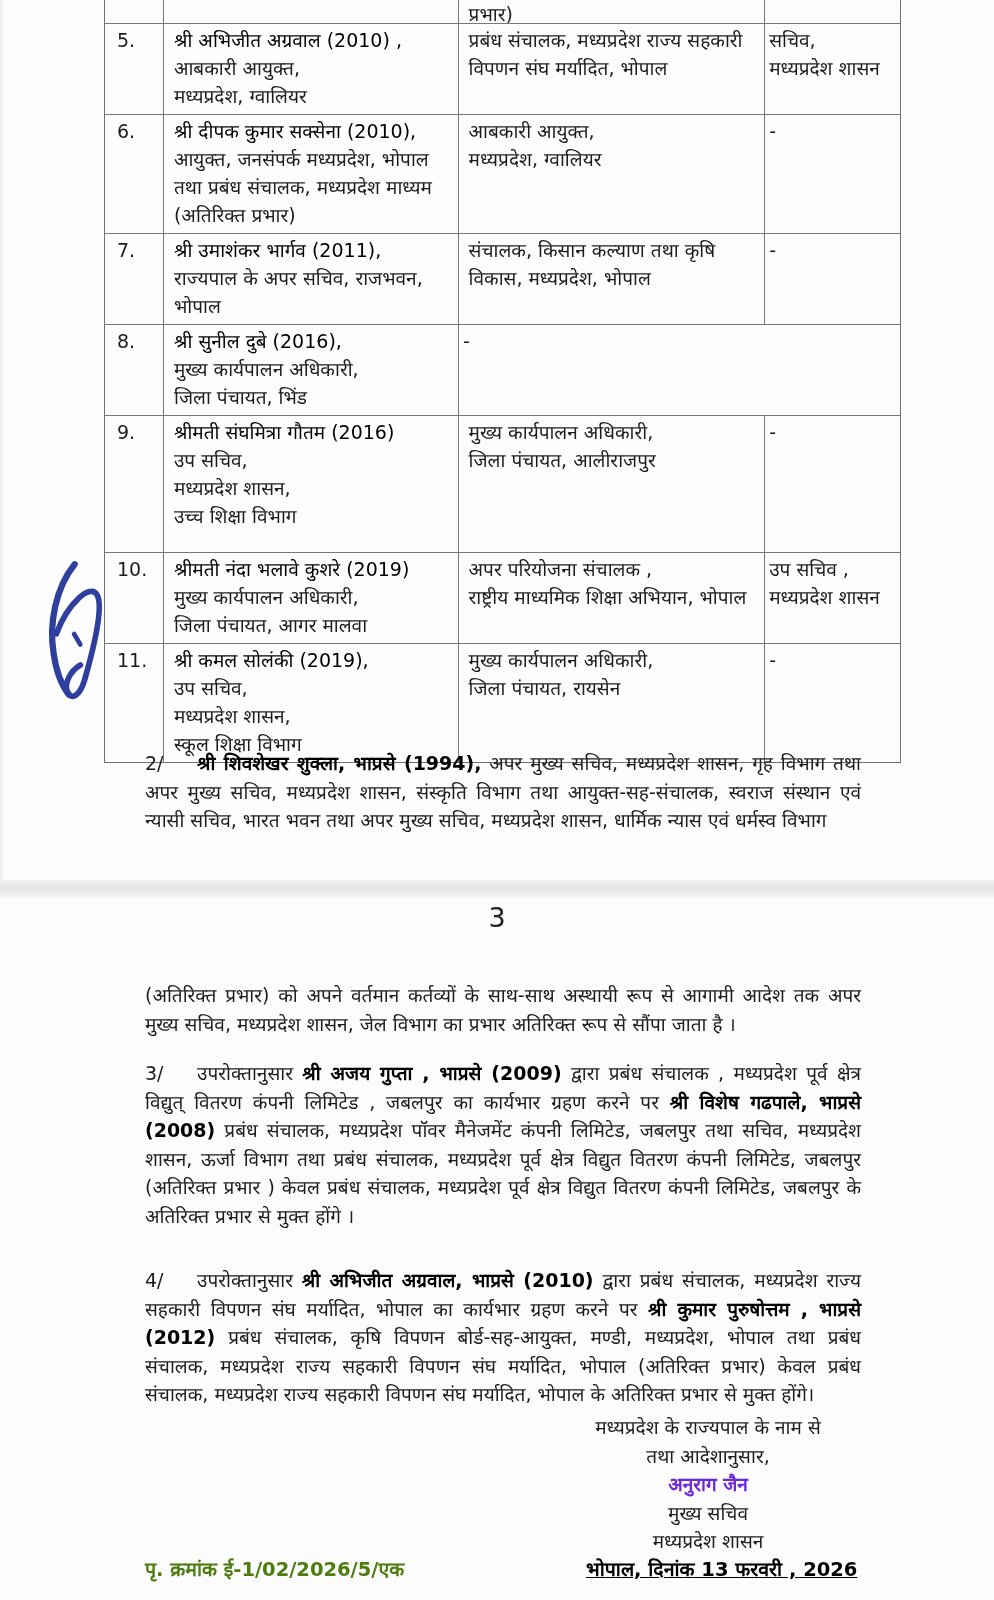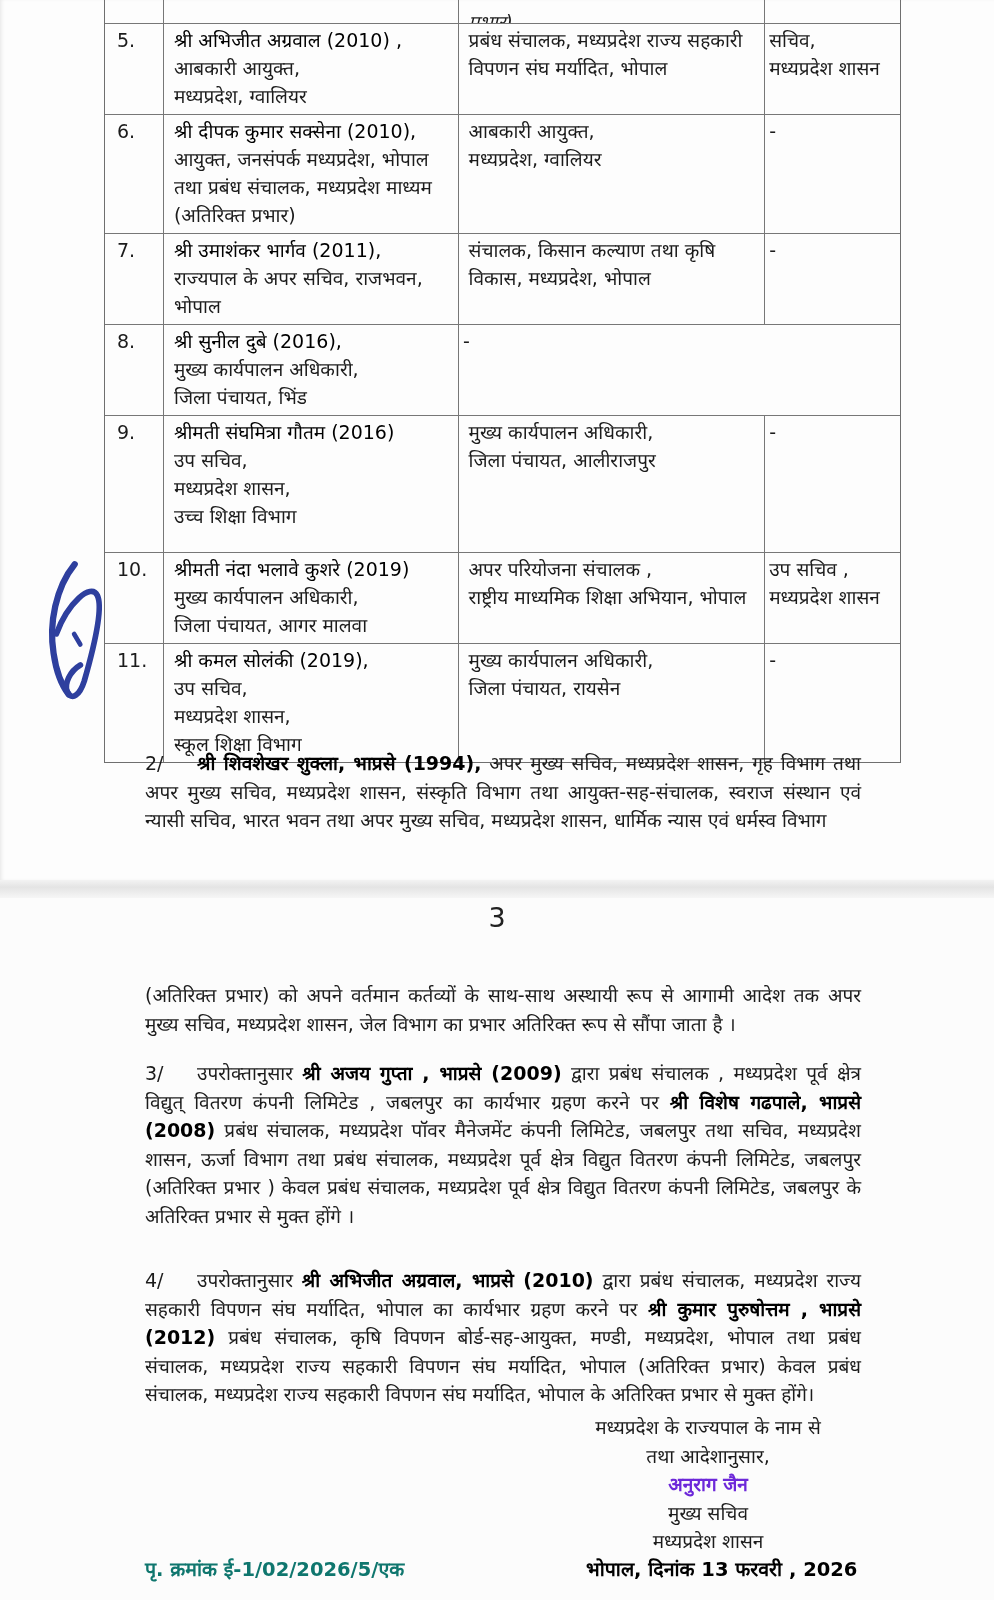--- a/index.html
+++ b/index.html
@@ -27,21 +27,21 @@
   }
   .trow{display:flex;border-top:1px solid #777;}
   .trow:first-child{border-top:none;}
   .c{line-height:28px;padding:2px 6px 4px 10px;white-space:pre-line;}
   .c.sn{width:59px;border-right:1px solid #777;padding-left:12px;}
   .c.name{width:295px;border-right:1px solid #777;padding-right:8px;}
   .c.post{width:307px;border-right:1px solid #777;}
   .c.remark{width:135px;padding-left:4px;padding-right:4px;}
   .name .nb{display:block;font-weight:400;color:#000;}
   #table-body .trow:nth-child(1){height:23px;overflow:hidden;}
-  #table-body .trow:nth-child(1) .c{line-height:21px;padding-top:12px;font-style:italic;}
+  #table-body .trow:nth-child(1) .c{line-height:21px;padding-top:4px;}
   #table-body .trow:nth-child(2){min-height:83px;}
   #table-body .trow:nth-child(3){min-height:114px;}
   #table-body .trow:nth-child(4){min-height:83px;}
   #table-body .trow:nth-child(5){min-height:82px;}
   #table-body .trow:nth-child(6){min-height:137px;}
   #table-body .trow:nth-child(7){min-height:87px;}
   #table-body .trow:nth-child(8){min-height:112px;}
 
   
   .para{
@@ -64,25 +64,25 @@
   
   #closing-block{
     position:absolute;top:1413px;right:118px;width:336px;
     font-size:19px;line-height:28.5px;text-align:center;
   }
   #closing-block .signatory-name{font-weight:700;color:#6d28d9;}
 
   
   #footer-ref{
     position:absolute;top:1555px;left:145px;
-    font-size:19.5px;font-weight:700;color:#0f766e;line-height:30px;
+    font-size:19.5px;font-weight:700;color:#4d7c0f;line-height:30px;
   }
   #footer-place-date{
     position:absolute;top:1555px;left:586px;
-    font-size:19.5px;font-weight:700;color:#000;line-height:30px;
+    font-size:19.5px;font-weight:700;color:#000;line-height:30px;text-decoration:underline;
   }
 
   
   #signature-mark{
     position:absolute;left:36px;top:556px;width:84px;height:150px;
     transform:rotate(-4deg);
   }
 </style>
 </head>
 <body>

